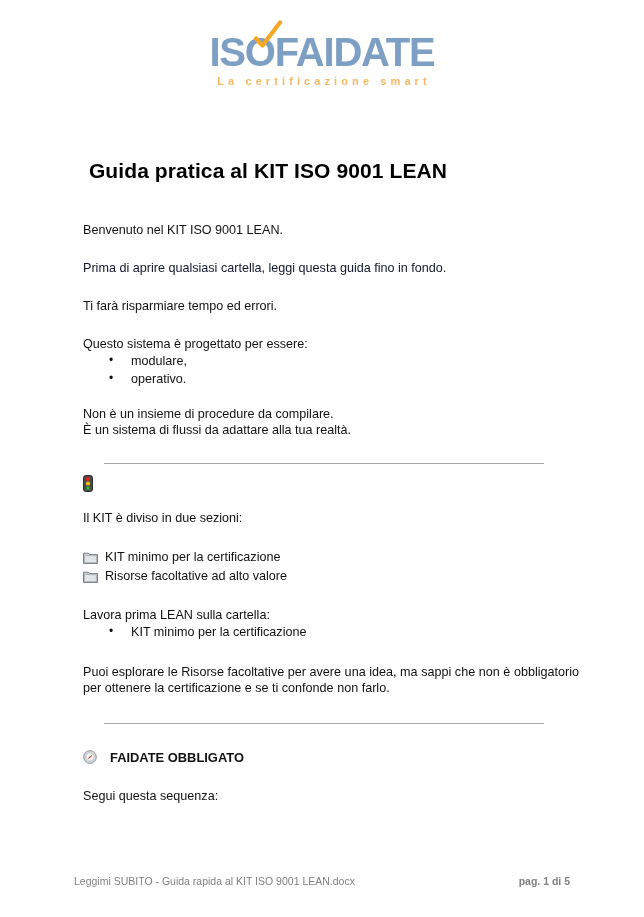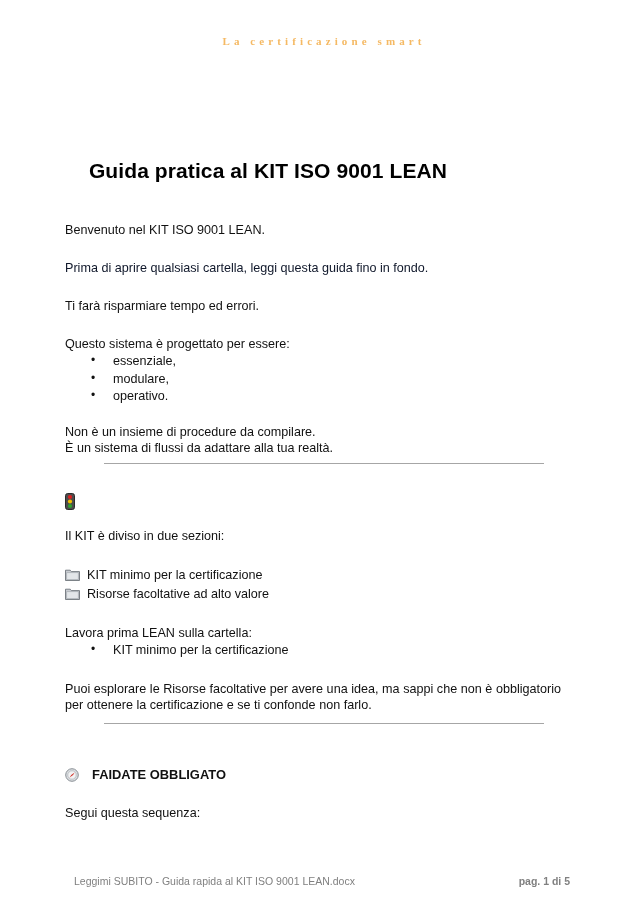--- a/index.html
+++ b/index.html
@@ -56,21 +56,21 @@
   .logo-check {
     position: absolute;
     left: 4px;
     top: -12px;
     width: 34px;
     height: 34px;
     pointer-events: none;
   }
   .logo-tagline {
     margin-top: 2px;
-    font-family: Liberation Serif, serif;
+    font-family: Liberation Sans, sans-serif;
     font-weight: bold;
     font-size: 11px;
     line-height: 14px;
     letter-spacing: 4.1px;
     color: #F5B963;
     text-align: center;
     padding-left: 4px;
   }
 
   
@@ -84,21 +84,21 @@
     line-height: 28px;
     font-weight: bold;
     letter-spacing: 0.1px;
     color: #000000;
   }
 
   
   .content {
     position: absolute;
     top: 222px;
-    left: 65px;
+    left: 83px;
     width: 496px;
   }
 
   p.t {
     margin: 0;
     font-size: 12.6px;
     line-height: 16px;
     color: #111111;
   }
   p.t.orange {
@@ -197,39 +197,43 @@
     color: #808080;
   }
   .footer .right { white-space: nowrap; font-weight: bold; }
 </style>
 </head>
 <body>
 
 <div class="page">
 
   <div class="logo-block">
+    <div class="logo-wordmark">
+      <span class="seg">IS</span><span class="logo-o-wrap"><span>O</span><svg class="logo-check" viewBox="0 0 34 34" aria-hidden="true">
+            <path d="M7 18.5 L13.5 25.5 L31 2.5" fill="none" stroke="#F5A623" stroke-width="4.2" stroke-linecap="round" stroke-linejoin="round"></path>
+          </svg></span><span class="seg">FAIDATE</span>
+    </div>
     <div class="logo-tagline">La certificazione smart</div>
   </div>
 
   <h1 class="doc-title">Guida pratica al KIT ISO 9001 LEAN</h1>
 
   <div class="content">
 
     <p class="t">Benvenuto nel KIT ISO 9001 LEAN.</p>
     <div class="gap-22"></div>
 
     <p class="t orange">Prima di aprire qualsiasi cartella, leggi questa guida fino in fondo.</p>
     <div class="gap-22"></div>
 
     <p class="t">Ti farà risparmiare tempo ed errori.</p>
     <div class="gap-22"></div>
 
     <p class="t">Questo sistema è progettato per essere:</p>
     <ul class="bullets">
-      <li>essenziale,</li>
       <li>modulare,</li>
       <li>operativo.</li>
     </ul>
     <div class="gap-18"></div>
 
     <p class="t">Non è un insieme di procedure da compilare.</p>
     <p class="t">È un sistema di flussi da adattare alla tua realtà.</p>
 
     <div style="height:37px"></div>
 

